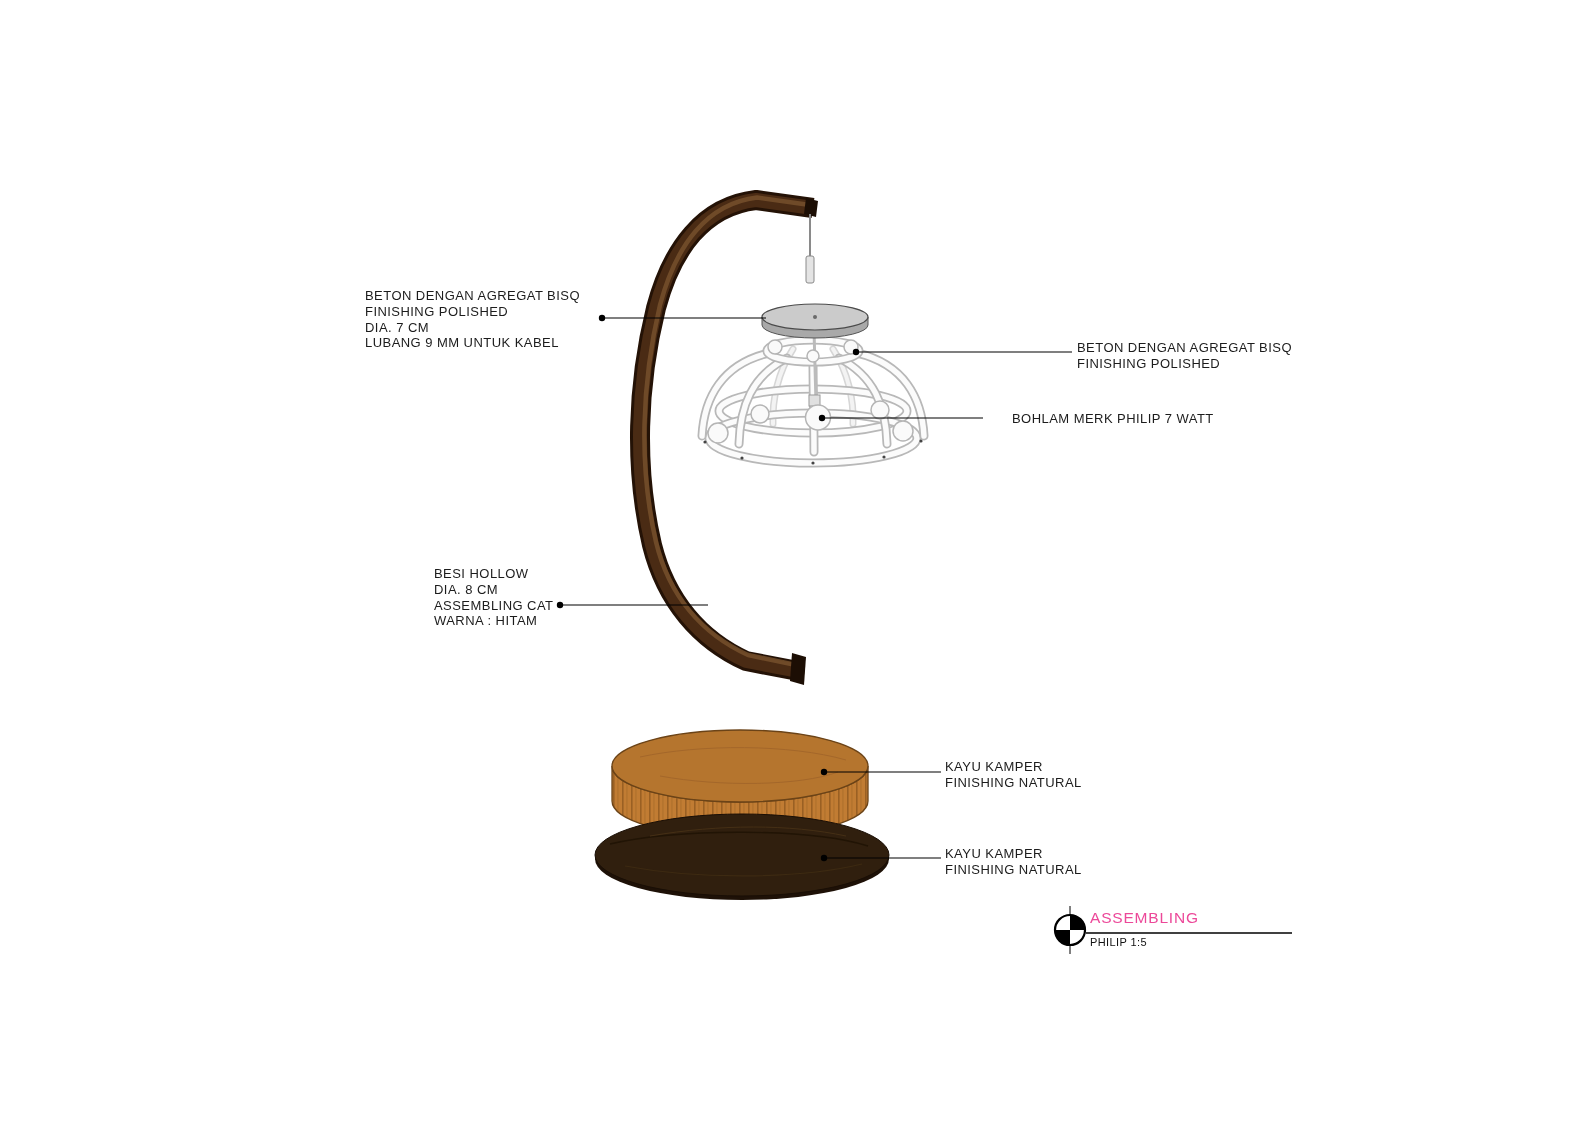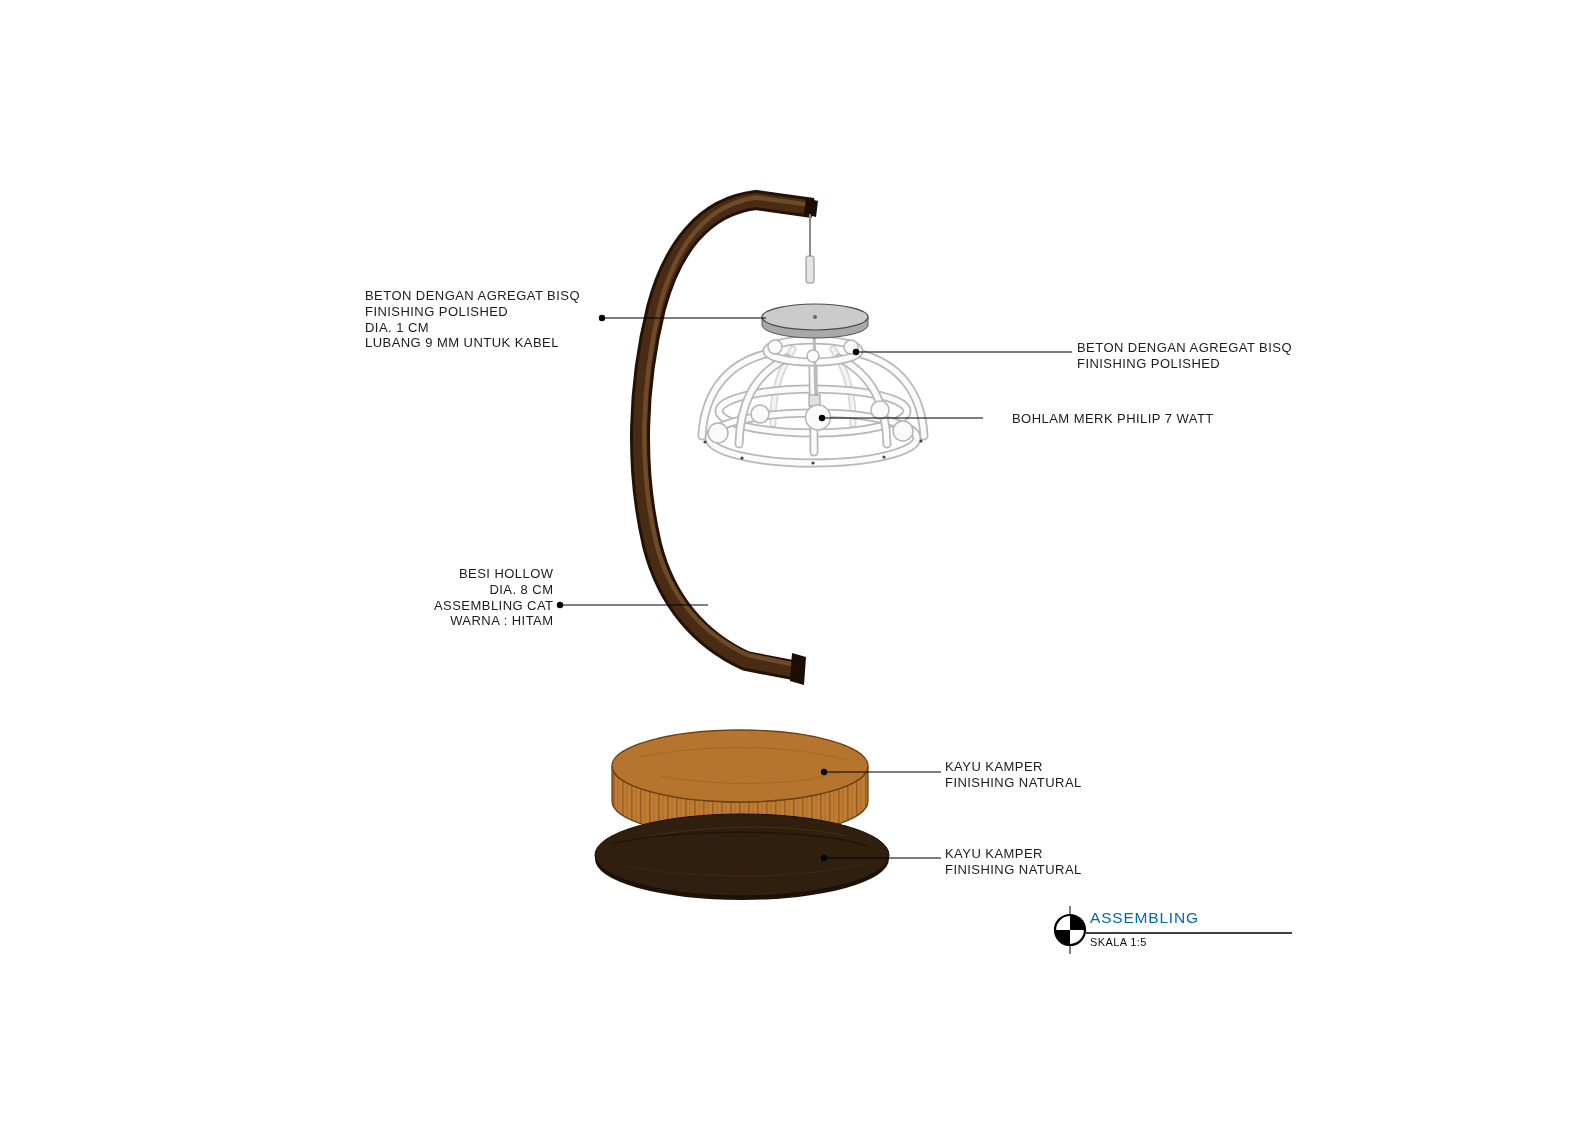--- a/index.html
+++ b/index.html
@@ -26,21 +26,21 @@
     font-size: 13px;
     letter-spacing: 0.45px;
     line-height: 15.8px;
     color: #1c1c1c;
     white-space: nowrap;
   }
   .title-text {
     position: absolute;
     font-size: 15.5px;
     letter-spacing: 0.8px;
-    color: #0369a1;
+    color: #ec4899;
     white-space: nowrap;
   }
   .scale-text {
     position: absolute;
     font-size: 11px;
     letter-spacing: 0.4px;
     color: #111111;
     white-space: nowrap;
   }
   
@@ -173,46 +173,46 @@
       <circle cx="1070" cy="930" r="15" fill="#ffffff" stroke="#000000" stroke-width="2.2"></circle>
       <path d="M 1070 930 L 1070 915 A 15 15 0 0 1 1085 930 Z" fill="#000000"></path>
       <path d="M 1070 930 L 1070 945 A 15 15 0 0 1 1055 930 Z" fill="#000000"></path>
       <line x1="1086" y1="933" x2="1292" y2="933" stroke="#000000" stroke-width="1.3"></line>
     </g>
   </svg>
 
   <div class="label" style="left:365px; top:288px;">
     <div>BETON DENGAN AGREGAT BISQ</div>
     <div>FINISHING POLISHED</div>
-    <div>DIA. 1 CM</div>
+    <div>DIA. 7 CM</div>
     <div>LUBANG 9 MM UNTUK KABEL</div>
   </div>
 
   <div class="label" style="left:1077px; top:340px;">
     <div>BETON DENGAN AGREGAT BISQ</div>
     <div>FINISHING POLISHED</div>
   </div>
 
   <div class="label" style="left:987px; top:411px;margin-left:25px;">
     <div>BOHLAM MERK PHILIP 7 WATT</div>
   </div>
 
-  <div class="label" style="left:434px; top:566px;text-align:right;">
+  <div class="label" style="left:434px; top:566px;">
     <div>BESI HOLLOW</div>
     <div>DIA. 8 CM</div>
     <div>ASSEMBLING CAT</div>
     <div>WARNA : HITAM</div>
   </div>
 
   <div class="label" style="left:945px; top:759px;">
     <div>KAYU KAMPER</div>
     <div>FINISHING NATURAL</div>
   </div>
 
   <div class="label" style="left:945px; top:846px;">
     <div>KAYU KAMPER</div>
     <div>FINISHING NATURAL</div>
   </div>
 
   <div class="title-text" style="left:1090px; top:909px;">ASSEMBLING</div>
-  <div class="scale-text" style="left:1090px; top:936px;">SKALA 1:5</div>
+  <div class="scale-text" style="left:1090px; top:936px;">PHILIP 1:5</div>
 
 </div>
 
 </body></html>

